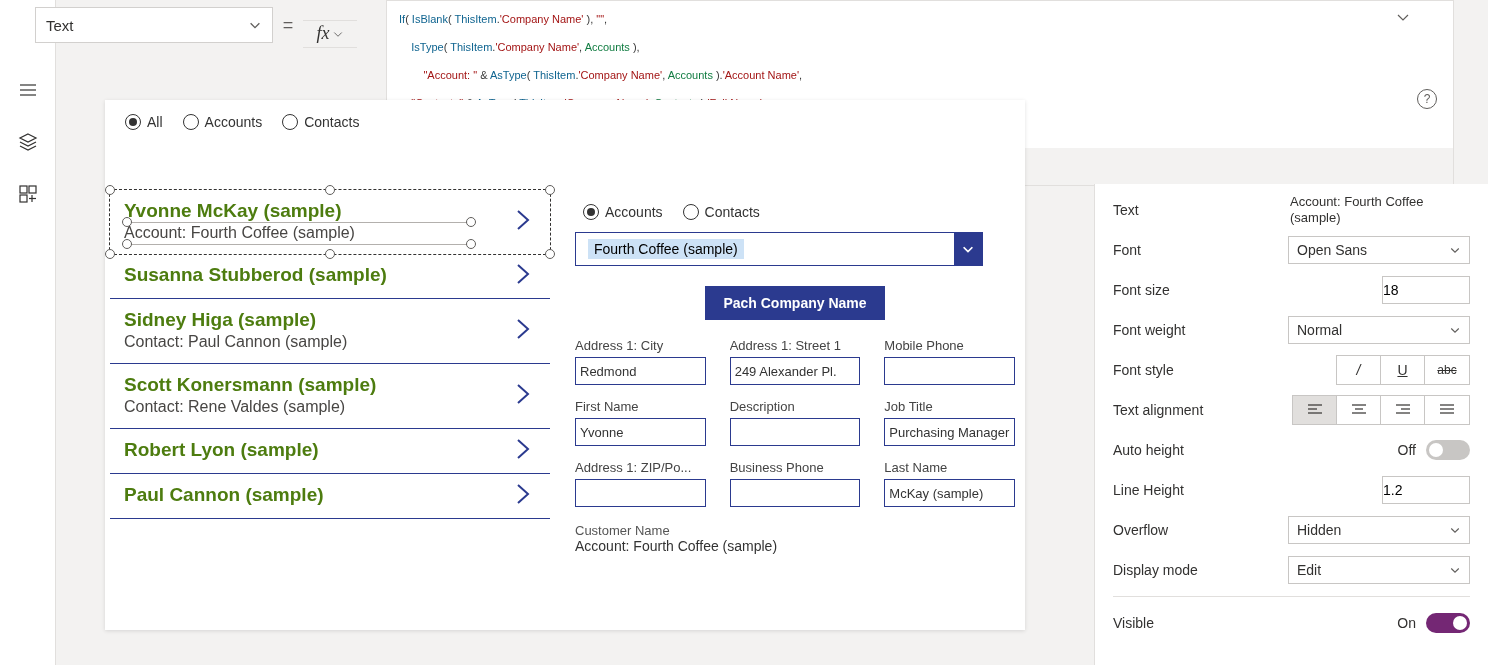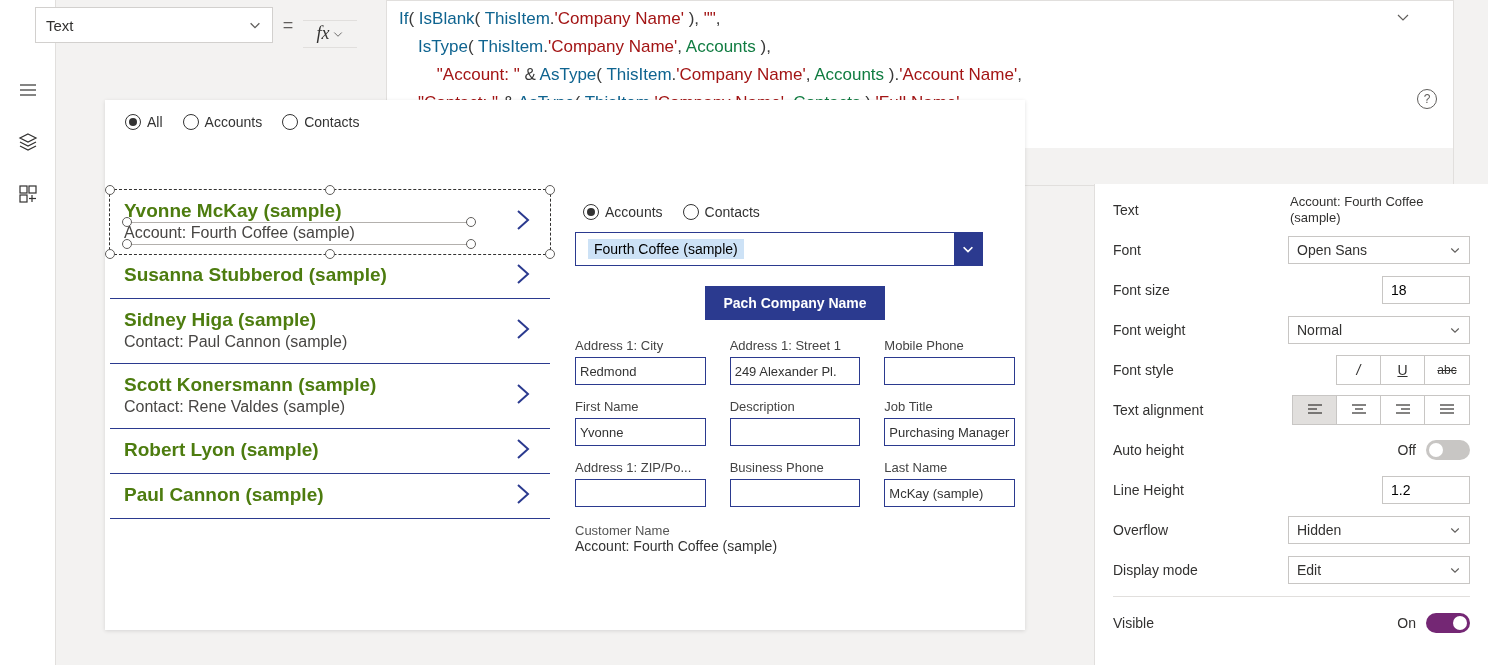--- a/index.html
+++ b/index.html
@@ -12,21 +12,21 @@
 
 .topbar { position: absolute; left: 35px; top: 4px; right: 0; height: 42px; display: flex; align-items: center; }
 .prop-dd { width: 238px; height: 36px; border: 1px solid #d2d0ce; background: #fff; display: flex; align-items: center; justify-content: space-between; padding: 0 10px; font-size: 15px; color: #323130; }
 .prop-dd svg { width: 14px; height: 14px; }
 .equals { width: 30px; text-align: center; font-size: 18px; color: #605e5c; }
 .fx { width: 54px; height: 28px; border-top: 1px solid #e1dfdd; border-bottom: 1px solid #e1dfdd; display: flex; align-items: center; justify-content: center; font-style: italic; font-family: "Segoe UI", serif; font-size: 18px; color: #323130; margin-top: 17px; }
 .fx svg { width: 12px; height: 12px; margin-left: 2px; }
 
 
 .formula-wrap { position: absolute; left: 386px; top: 0; right: 34px; background: #fff; border: 1px solid #e1dfdd; padding: 4px 12px 6px; }
-.formula { font-family: Consolas, monospace; font-size: 17px; line-height: 28px; white-space: pre; color: #393939; }
+.formula { font-family: Consolas, monospace; font-size: 11px; line-height: 28px; white-space: pre; color: #393939; }
 .tk-fn { color: #0f6490; }
 .tk-prop { color: #a31515; }
 .tk-type { color: #107c41; }
 .formula-expand { position: absolute; right: 42px; top: 8px; width: 16px; height: 16px; }
 .help-icon { position: absolute; right: 16px; top: 88px; width: 20px; height: 20px; border: 1.2px solid #605e5c; border-radius: 50%; display: flex; align-items: center; justify-content: center; font-size: 12px; color: #605e5c; }
 
 
 .fmt-bar { position: absolute; left: 386px; top: 148px; right: 34px; height: 38px; background: #f3f2f1; border: 1px solid #e1dfdd; border-top: none; display: flex; align-items: center; gap: 34px; padding-left: 28px; font-size: 15px; color: #323130; }
 .fmt-item { display: flex; align-items: center; gap: 10px; }
 .fmt-item svg { width: 18px; height: 14px; stroke: #323130; fill: none; stroke-width: 1.4; }
@@ -67,21 +67,21 @@
 .cust-block { margin-top: 16px; font-size: 14px; color: #333; }
 .cust-block .cl { font-size: 13px; color: #555; }
 
 
 .props { position: absolute; right: 0; top: 184px; width: 394px; height: 481px; background: #fff; border-left: 1px solid #e1dfdd; padding: 6px 18px; font-size: 14px; color: #323130; }
 .prow { display: flex; align-items: center; justify-content: space-between; height: 40px; }
 .prow .plabel { flex: 1; }
 .prow .pval { font-size: 14px; color: #323130; }
 .psel { width: 182px; height: 28px; border: 1px solid #c8c6c4; display: flex; align-items: center; justify-content: space-between; padding: 0 8px; font-size: 14px; }
 .psel svg { width: 12px; height: 12px; }
-.pnum { width: 88px; height: 28px; border: 1px solid #c8c6c4; padding: 0 8px; font-size: 14px; }
+.pnum { width: 88px; height: 28px; border: 1px solid #c8c6c4; padding: 0 0; font-size: 14px; }
 .btngrp { display: flex; border: 1px solid #c8c6c4; }
 .btngrp .b { width: 44px; height: 28px; display: flex; align-items: center; justify-content: center; border-right: 1px solid #c8c6c4; font-size: 14px; }
 .btngrp .b:last-child { border-right: none; }
 .btngrp .b.sel { background: #e1dfdd; }
 .btngrp svg { width: 16px; height: 14px; stroke: #323130; fill: none; stroke-width: 1.2; }
 .toggle { width: 44px; height: 20px; border-radius: 10px; background: #c8c6c4; position: relative; }
 .toggle::after { content: ""; position: absolute; width: 14px; height: 14px; background: #fff; border-radius: 50%; top: 3px; left: 3px; }
 .toggle.on { background: #742774; }
 .toggle.on::after { left: auto; right: 3px; }
 .toggle-wrap { display: flex; align-items: center; gap: 10px; }

